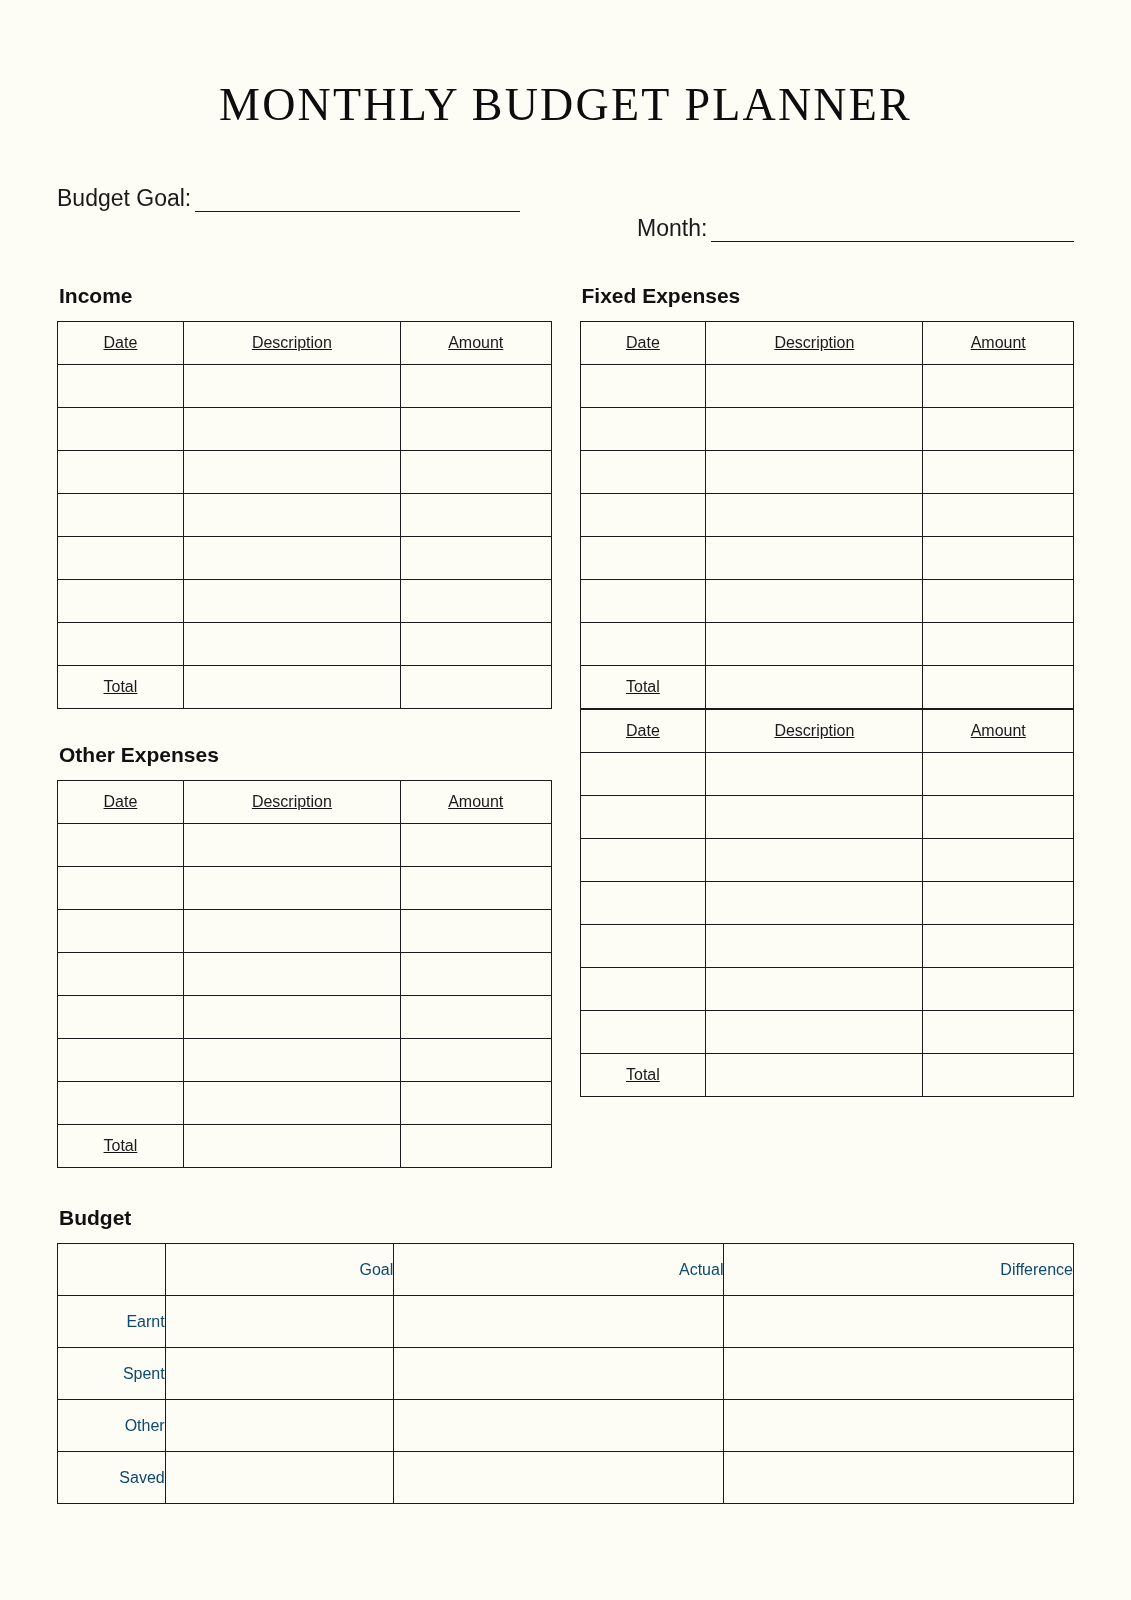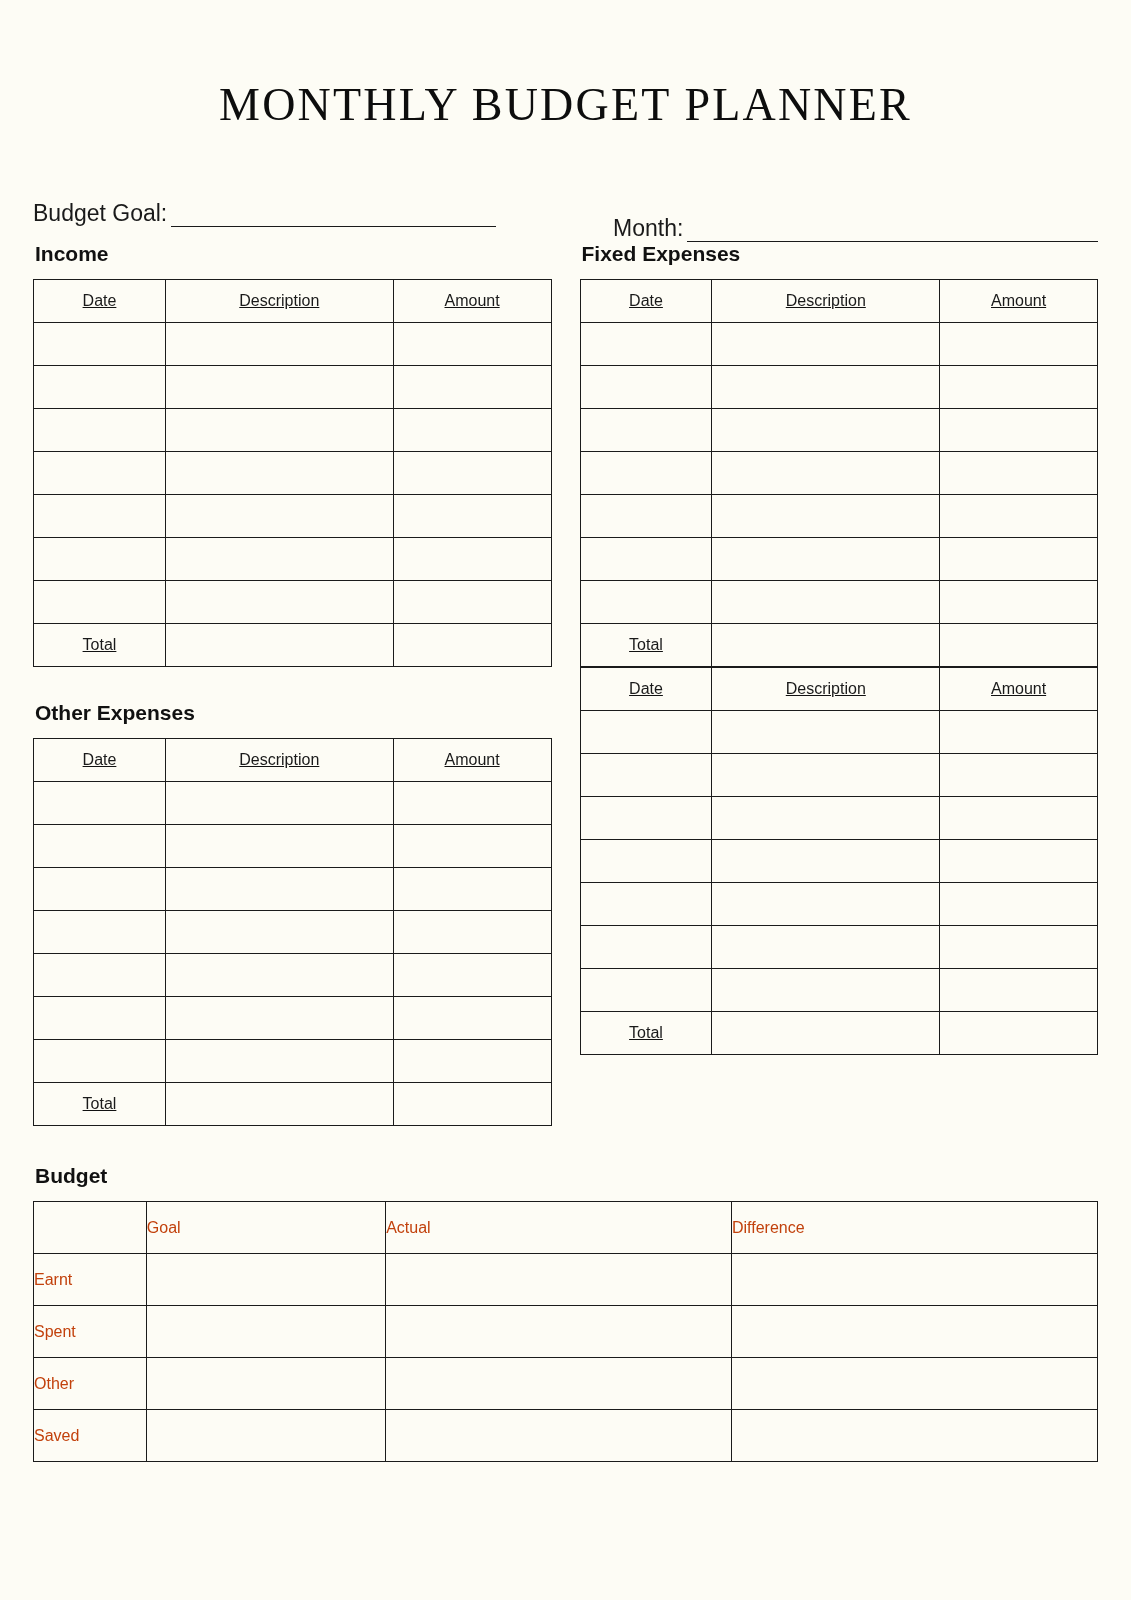--- a/index.html
+++ b/index.html
@@ -12,35 +12,35 @@
     background: #fdfcf5;
     font-family: "Liberation Sans", sans-serif;
     color: #111111;
     overflow: hidden;
   }
   .page {
     position: relative;
     width: 1131px;
     height: 1600px;
     box-sizing: border-box;
-    padding: 0 33px;
+    padding: 0 57px;
   }
   .title {
     text-align: center;
     font-family: "Liberation Serif", serif;
     font-size: 46px;
     letter-spacing: 2.2px;
     font-weight: 400;
     margin: 0;
     padding-top: 78px;
     color: #0d0d0d;
   }
   .meta-row {
     display: flex;
-    align-items: center;
+    align-items: flex-start;
     margin-top: 56px;
   }
   .meta-field {
     display: flex;
     align-items: flex-end;
   }
   .meta-field.goal { width: 580px; }
   .meta-field.month { flex: 1; margin-top: 30px; }
   .meta-label {
     font-size: 23px;
@@ -53,20 +53,21 @@
     flex: 1;
     border-bottom: 1.6px solid #1a1a1a;
     height: 22px;
     margin-left: 4px;
   }
   .meta-field.goal .meta-line { max-width: 325px; }
 
   .grid {
     display: flex;
     gap: 28px;
+    margin-top: 42px;
   }
   .col { flex: 1; min-width: 0; }
 
   .section-title {
     font-size: 21px;
     font-weight: bold;
     color: #111111;
     margin: 0 0 13px 2px;
   }
   .section-title.second { margin-top: 34px; }
@@ -95,22 +96,22 @@
   table.recap {
     width: 100%;
     border-collapse: collapse;
     table-layout: fixed;
   }
   table.recap th, table.recap td {
     border: 1.5px solid #1b1b1b;
     height: 51px;
     font-weight: normal;
     font-size: 16px;
-    text-align: left;
-    color: #c2410c;
+    text-align: right;
+    color: #0c4a6e;
     padding: 0;
     margin-left: 6px;
   }
   table.recap col.c-lbl { width: 10.6%; }
   table.recap col.c-goal { width: 22.5%; }
   table.recap col.c-act { width: 32.5%; }
   table.recap col.c-diff { width: 34.4%; }
 </style>
 </head>
 <body>

